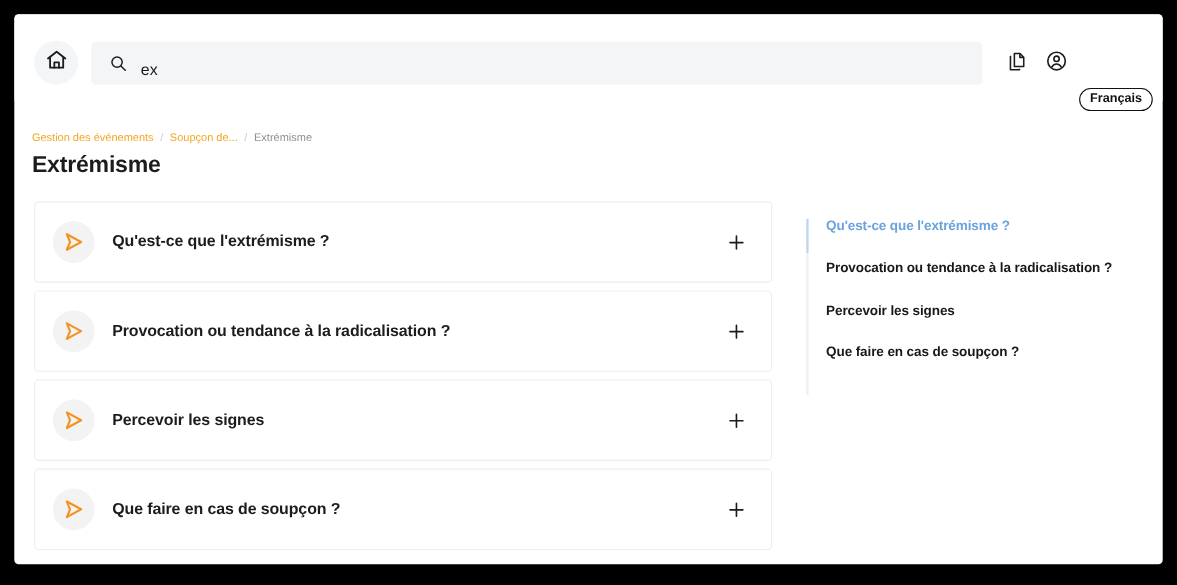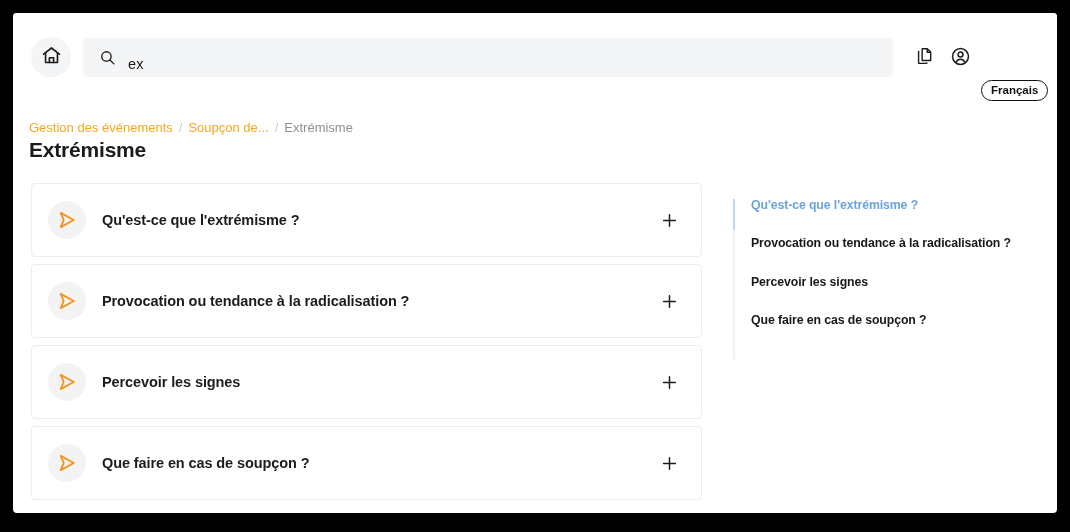--- a/index.html
+++ b/index.html
@@ -108,21 +108,21 @@
     box-sizing: border-box;
     line-height: 1;
     margin-top: 20px;
   }
 
   
   #breadcrumb {
     position: absolute;
     left: 16px;
     top: 107px;
-    font-size: 13px;
+    font-size: 10px;
     display: flex;
     align-items: flex-start;
     gap: 6px;
     white-space: nowrap;
   }
   .crumb-link {
     color: #f5a623;
     cursor: pointer;
   }
   .crumb-current {

